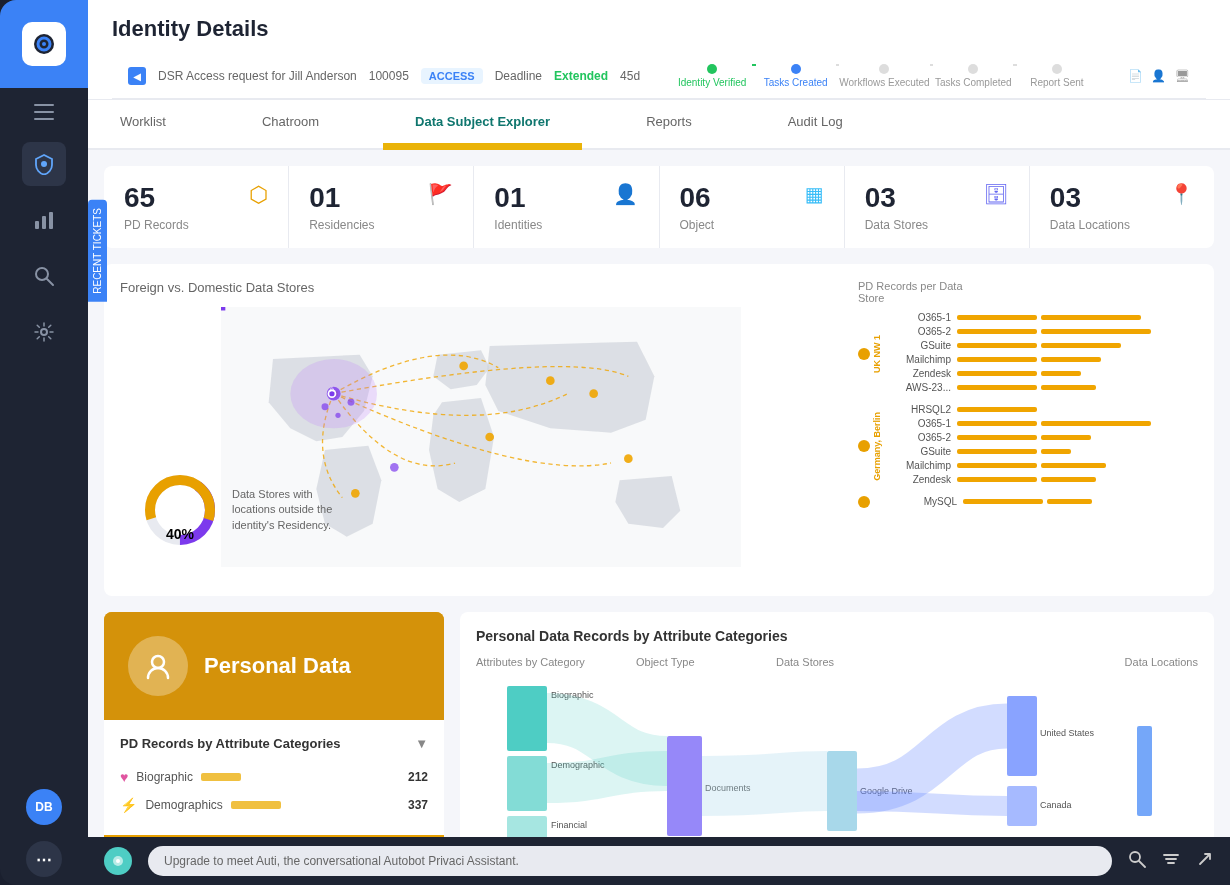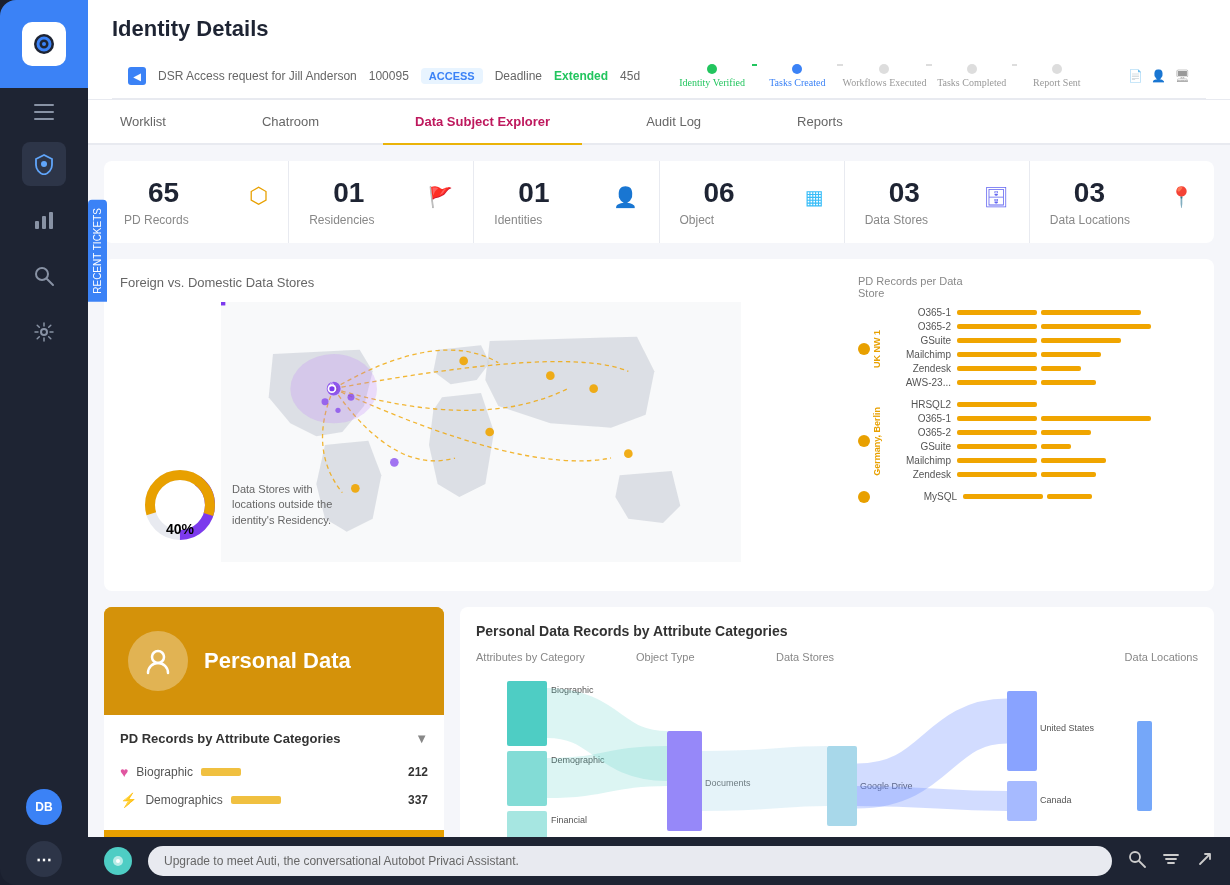--- a/index.html
+++ b/index.html
@@ -26,30 +26,30 @@
     .ticket-bar { background: white; padding: 10px 16px; border-bottom: 1px solid #e8eaf0; display: flex; align-items: center; gap: 12px; font-size: 12px; }
     .ticket-id { color: #666; }
     .ticket-badge { background: #e8f4ff; color: #3b82f6; padding: 2px 8px; border-radius: 4px; font-size: 11px; font-weight: 600; }
     .ticket-deadline { color: #666; }
     .deadline-extended { color: #22c55e; font-weight: 600; }
     .ticket-icons { display: flex; gap: 8px; color: #999; }
 
     
     .tabs { display: flex; background: white; border-bottom: 2px solid #e8eaf0; gap: 32px; }
     .tab { padding: 14px 32px; font-size: 13px; color: #666; cursor: pointer; border-bottom: 2px solid transparent; margin-bottom: -2px; white-space: nowrap; }
-    .tab.active { color: #be185d; border-bottom: 2px solid #eab308; font-weight: 600; }
+    .tab.active { color: #0f766e; border-bottom: 7px solid #eab308; font-weight: 600; }
 
     
     .content { flex: 1; overflow-y: auto; padding: 16px; background: #f5f6fa; }
 
     
     .stats-row { background: white; border-radius: 8px; display: flex; margin-bottom: 16px; overflow: hidden; }
     .stat-item { flex: 1; padding: 16px 20px; border-right: 1px solid #e8eaf0; display: flex; flex-direction: column; }
     .stat-item:last-child { border-right: none; }
-    .stat-header { display: flex; align-items: flex-end; justify-content: space-between; margin-left: 24px; }
+    .stat-header { display: flex; align-items: flex-start; justify-content: space-between; }
     .stat-number { font-size: 28px; font-weight: 700; color: #1e2433; }
     .stat-label { font-size: 12px; color: #888; margin-top: 4px; }
 
     
     .map-section { background: white; border-radius: 8px; padding: 16px; margin-bottom: 16px; display: flex; gap: 16px; }
     .map-title { font-size: 13px; color: #666; margin-bottom: 12px; }
     .map-left { flex: 1; position: relative; min-height: 300px; }
     .map-right { width: 340px; }
 
     
@@ -69,21 +69,21 @@
 
     
     .bottom-bar { height: 48px; background: #1e2433; display: flex; align-items: center; padding: 0 16px; gap: 16px; }
     .chat-bubble { background: #e8eaf0; border-radius: 20px; padding: 8px 16px; font-size: 12px; color: #666; flex: 1; }
     .bottom-icons { display: flex; gap: 16px; color: #8892a4; }
 
     
     .world-map { width: 100%; height: 260px; }
 
     
-    .steps-container { display: flex; align-items: flex-start; flex: 1; margin: 0 20px; font-family: Liberation Serif, serif; }
+    .steps-container { display: flex; align-items: flex-start; flex: 1; margin: 0 20px; }
     .step-item { display: flex; flex-direction: column; align-items: center; font-size: 10px; color: #999; min-width: 80px; }
     .step-item.completed { color: #3b82f6; }
     .step-item.active { color: #22c55e; }
     .step-circle { width: 10px; height: 10px; border-radius: 50%; background: #ddd; margin-bottom: 3px; }
     .step-circle.completed { background: #3b82f6; }
     .step-circle.active { background: #22c55e; }
     .step-line { flex: 1; height: 2px; background: #ddd; margin-bottom: 13px; }
     .step-line.completed { background: #22c55e; }
 
     .recent-tickets-tab { position: absolute; left: 88px; top: 200px; background: #3b82f6; color: white; font-size: 10px; writing-mode: vertical-rl; transform: rotate(180deg); padding: 8px 4px; border-radius: 0 0 4px 4px; cursor: pointer; z-index: 5; }
@@ -193,22 +193,22 @@
           <span>👤</span>
           <span>🖥</span>
         </div>
       </div>
     </div>
 
     <div class="tabs">
       <div class="tab">Worklist</div>
       <div class="tab">Chatroom</div>
       <div class="tab active">Data Subject Explorer</div>
+      <div class="tab">Reports</div>
       <div class="tab">Audit Log</div>
-      <div class="tab">Reports</div>
     </div>
 
     <div class="content">
 
       <div class="stats-row">
         <div class="stat-item">
           <div class="stat-header">
             <span class="stat-number">65</span>
             <span style="font-size:22px;color:#e8a000;">⬡</span>
           </div>

